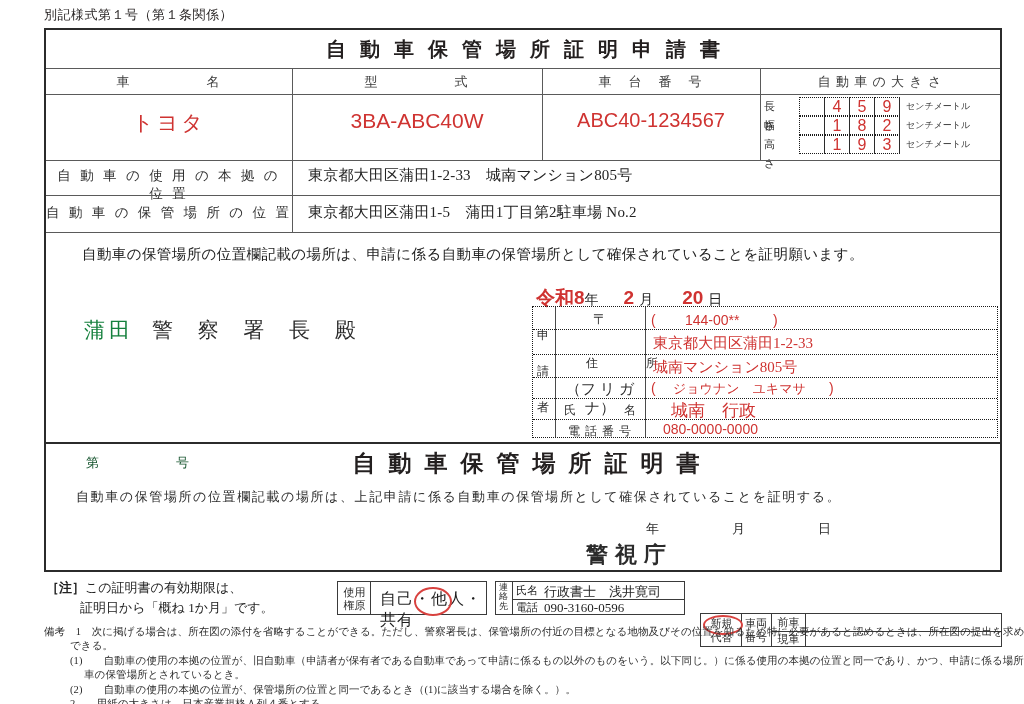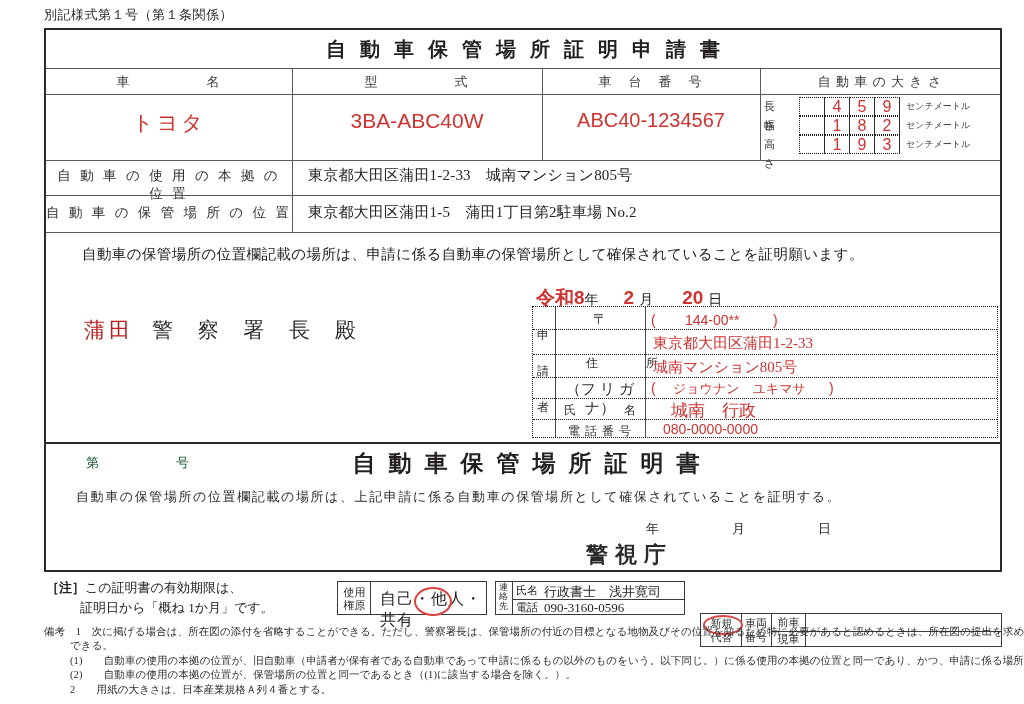--- a/index.html
+++ b/index.html
@@ -65,21 +65,21 @@
   }
 
   .req-text{
     position:absolute;font-size:14.5px;color:#222;letter-spacing:.4px;
   }
 
   .police{
     position:absolute;font-size:21px;letter-spacing:9px;color:#2b2b2b;
     font-family:"DejaVu Serif",serif;
   }
-  .police-name{color:#b91c1c;letter-spacing:4px;margin-right:18px;}
+  .police-name{color:#15803d;letter-spacing:4px;margin-right:18px;}
 
   .date-line{position:absolute;font-size:14px;color:#222;}
   .date-line .dv{
     color:#cf3331;font-size:19px;font-family:"Liberation Sans","DejaVu Sans",sans-serif;
     font-weight:600;
   }
 
   
   .appl{
     position:absolute;box-sizing:border-box;border:1px dotted #1a1a1a;
@@ -316,17 +316,18 @@
     <div class="mb-lbl" style="left:71px;width:33px;top:2px;font-size:11px;text-align:center;">前車</div>
     <div class="mb-lbl" style="left:71px;width:33px;top:19px;font-size:11px;">現車</div>
     <div class="mb-val2" style="left:110px;top:1px;"></div>
     <div class="mb-val2" style="left:110px;top:18px;"></div>
   </div>
 
   <div class="footnotes">
     <div>備考　1　次に掲げる場合は、所在図の添付を省略することができる。ただし、警察署長は、保管場所の付近の目標となる地物及びその位置を知るため特に必要があると認めるときは、所在図の提出を求めることが</div>
     <div class="fn-ind1">できる。</div>
     <div class="fn-ind1">(1)　　自動車の使用の本拠の位置が、旧自動車（申請者が保有者である自動車であって申請に係るもの以外のものをいう。以下同じ。）に係る使用の本拠の位置と同一であり、かつ、申請に係る場所が旧自動</div>
+    <div class="fn-ind2">車の保管場所とされているとき。</div>
     <div class="fn-ind1">(2)　　自動車の使用の本拠の位置が、保管場所の位置と同一であるとき（(1)に該当する場合を除く。）。</div>
     <div class="fn-ind1">2　　用紙の大きさは、日本産業規格Ａ列４番とする。</div>
   </div>
 
 </div>
 
 </body></html>

